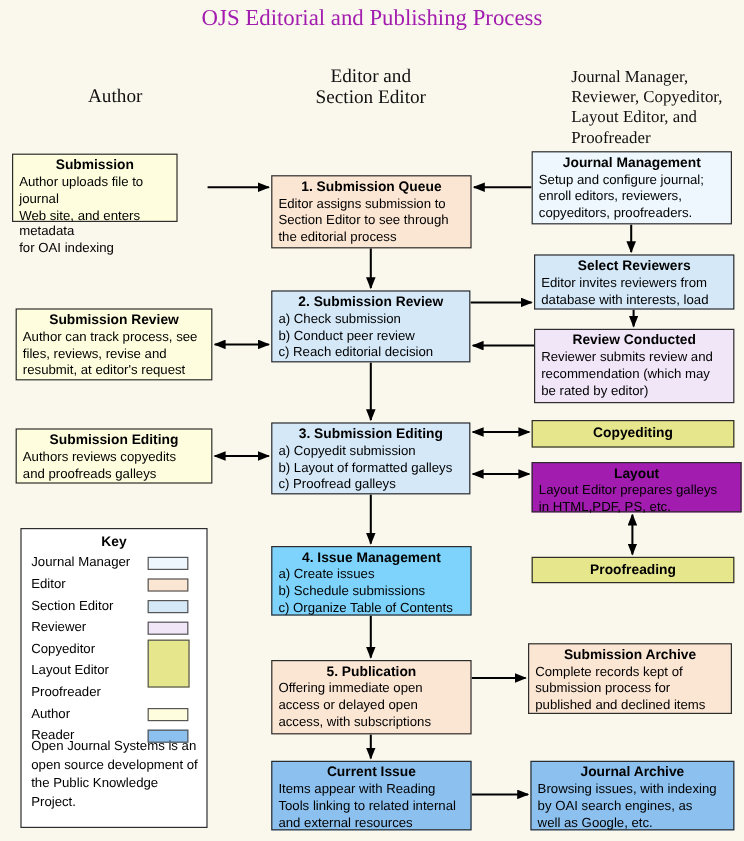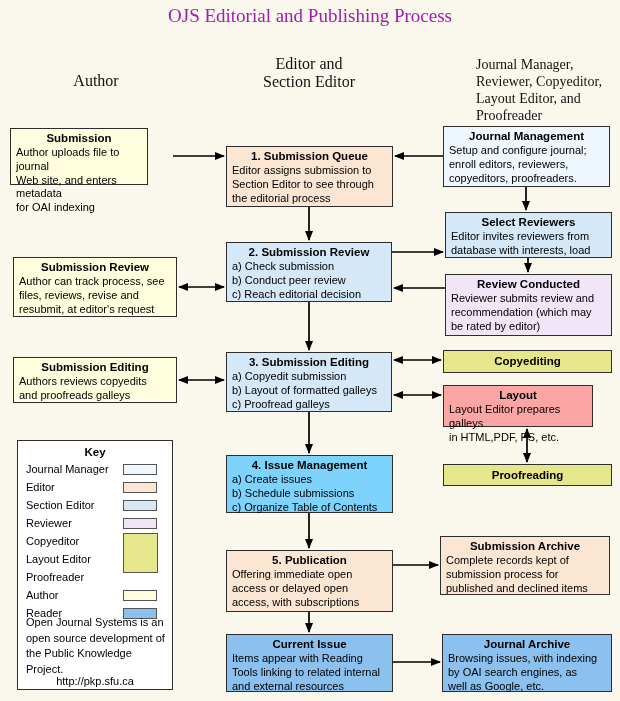--- a/index.html
+++ b/index.html
@@ -144,21 +144,21 @@
   </div>
   <div class="box" style="left: 445px; top: 274px; width: 167px; height: 62px; background: rgb(241, 230, 248);">
     <div class="bt">Review Conducted</div>
     <div class="bb">Reviewer submits review and
 recommendation (which may
 be rated by editor)</div>
   </div>
   <div class="box label-only" style="left: 443px; top: 350px; width: 169px; height: 23px; background: rgb(230, 230, 140);">
     <div class="bt">Copyediting</div>
   </div>
-  <div class="box" style="left: 443px; top: 385px; width: 150px; height: 42px; background: #fca5a5;">
+  <div class="box" style="left: 443px; top: 385px; width: 175px; height: 42px; background: #a21caf;">
     <div class="bt">Layout</div>
     <div class="bb">Layout Editor prepares galleys
 in HTML,PDF, PS, etc.</div>
   </div>
   <div class="box label-only" style="left: 443px; top: 464px; width: 169px; height: 22px; background: rgb(230, 230, 140);">
     <div class="bt">Proofreading</div>
   </div>
   <div class="box" style="left: 440px; top: 536px; width: 170px; height: 59px; background: rgb(251, 229, 211);">
     <div class="bt">Submission Archive</div>
     <div class="bb">Complete records kept of
@@ -195,16 +195,15 @@
     <div class="key-row" style="top:148px;">Author</div>
     <div class="swatch" style="top: 149px; background: rgb(254, 254, 222);"></div>
 
     <div class="key-row" style="top:166px;">Reader</div>
     <div class="swatch" style="top: 167px; background: rgb(140, 192, 238);"></div>
 
     <div class="key-note" style="top:174px;">Open Journal Systems is an
 open source development of
 the Public Knowledge
 Project.</div>
-    <div class="key-url" style="top:234px;">http://pkp.sfu.ca</div>
   </div>
 
 </div>
 
 </body></html>

